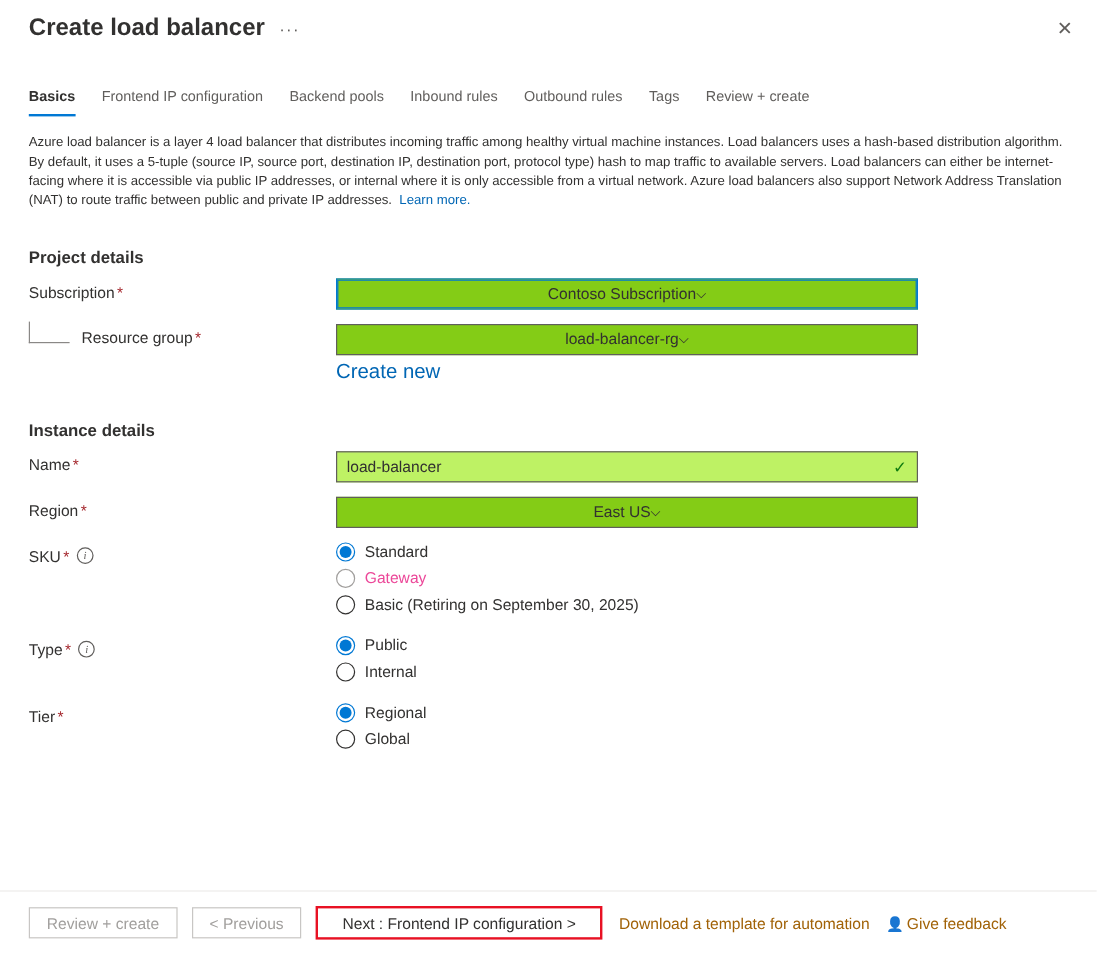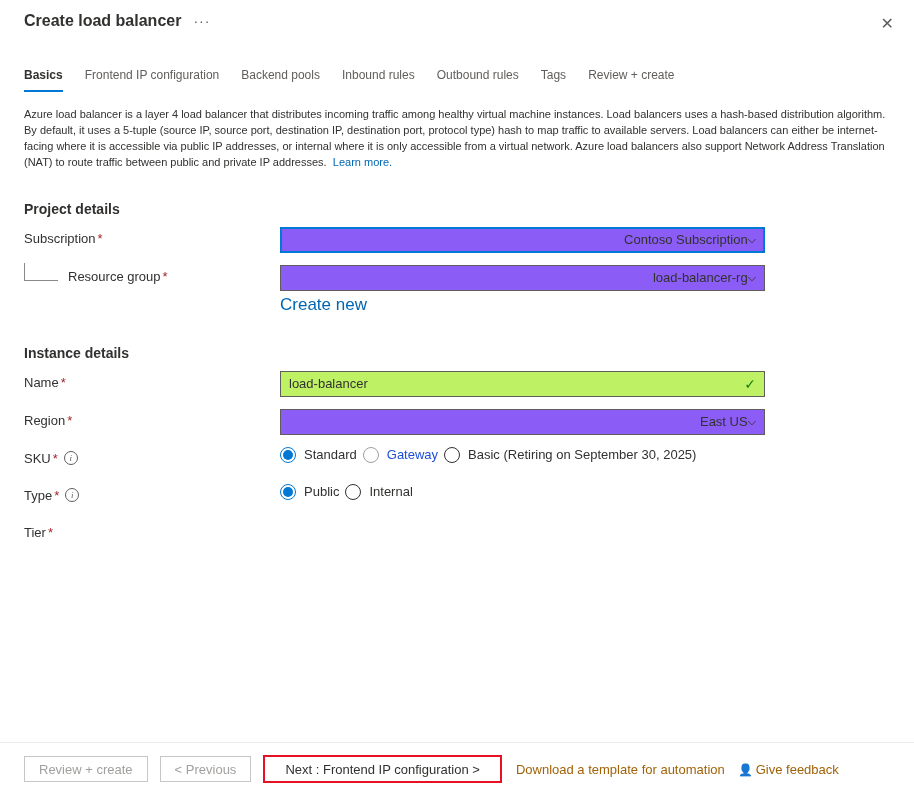--- a/index.html
+++ b/index.html
@@ -12,21 +12,21 @@
     width: 914px;
     height: 795px;
     position: relative;
   }
   .header {
     display: flex;
     align-items: center;
     padding: 12px 24px 8px 24px;
   }
   .header h1 {
-    font-size: 16px;
+    font-size: 20px;
     font-weight: 600;
     margin: 0;
     color: #323130;
   }
   .header .dots {
     margin-left: 12px;
     color: #605e5c;
     font-size: 14px;
     letter-spacing: 1px;
     cursor: pointer;
@@ -117,54 +117,54 @@
   }
   .field-col { flex:1; max-width: 485px; }
   .select, .text-input {
     width: 100%;
     height: 26px;
     border: 1px solid #605e5c;
     padding: 0 8px;
     font-size: 13px;
     font-family: inherit;
     display:flex; align-items:center;
-    justify-content: flex-end;
-    background:#8b5cf6;
+    justify-content: center;
+    background:#84cc16;
     cursor: pointer;
   }
   .select.focus { border: 1px solid #0078d4; box-shadow: 0 0 0 1px #0078d4 inset; }
   .text-input {
     justify-content: flex-start;
     background: #bef264;
     border: 1px solid #605e5c;
   }
   .text-input .val { flex:1; color:#323130; }
   .check-green { color: #107c10; font-size:14px; }
   .chev { font-size:11px; color:#323130; }
   .create-new {
     color: #0066b4;
     font-size: 17px;
     margin-top: 4px;
     cursor: pointer;
     display:inline-block;
   }
-  .radio-group { display:flex; flex-direction:row; gap:6px; }
+  .radio-group { display:flex; flex-direction:column; gap:6px; }
   .radio-opt { display:flex; align-items:center; gap:8px; font-size:13px; cursor:pointer;}
   .radio {
     width:16px; height:16px; border-radius:50%;
     border:1px solid #323130;
     display:flex; align-items:center; justify-content:center;
     background:#fff;
   }
   .radio.selected { border:1px solid #0078d4; }
   .radio.selected::after {
     content:""; width:10px; height:10px; border-radius:50%; background:#0078d4;
   }
   .radio.disabled { border-color:#a19f9d; }
-  .radio-opt.disabled { color:#1d4ed8; cursor:default;}
+  .radio-opt.disabled { color:#ec4899; cursor:default;}
   .footer {
     position:absolute;
     bottom:0; left:0; right:0;
     border-top:1px solid #edebe9;
     padding: 12px 24px;
     display:flex;
     align-items:center;
     gap:12px;
   }
   .btn {
@@ -308,20 +308,32 @@
         </div>
       </div>
     </div>
   </div>
 
   <div class="row" style="margin-top:18px;">
     <div class="label-col">
       <span>Tier</span>
         <span class="required">*</span>
     </div>
+    <div class="field-col">
+      <div class="radio-group">
+        <div class="radio-opt">
+          <span class="radio selected"></span>
+          <span>Regional</span>
+        </div>
+        <div class="radio-opt">
+          <span class="radio"></span>
+          <span>Global</span>
+        </div>
+      </div>
+    </div>
   </div>
 
 </div>
 
 <div class="footer">
   <button class="btn disabled">Review + create</button>
   <button class="btn disabled">&lt; Previous</button>
   <button class="btn highlight">Next : Frontend IP configuration &gt;</button>
   <span class="foot-link">Download a template for automation</span>
   <span class="foot-link">

